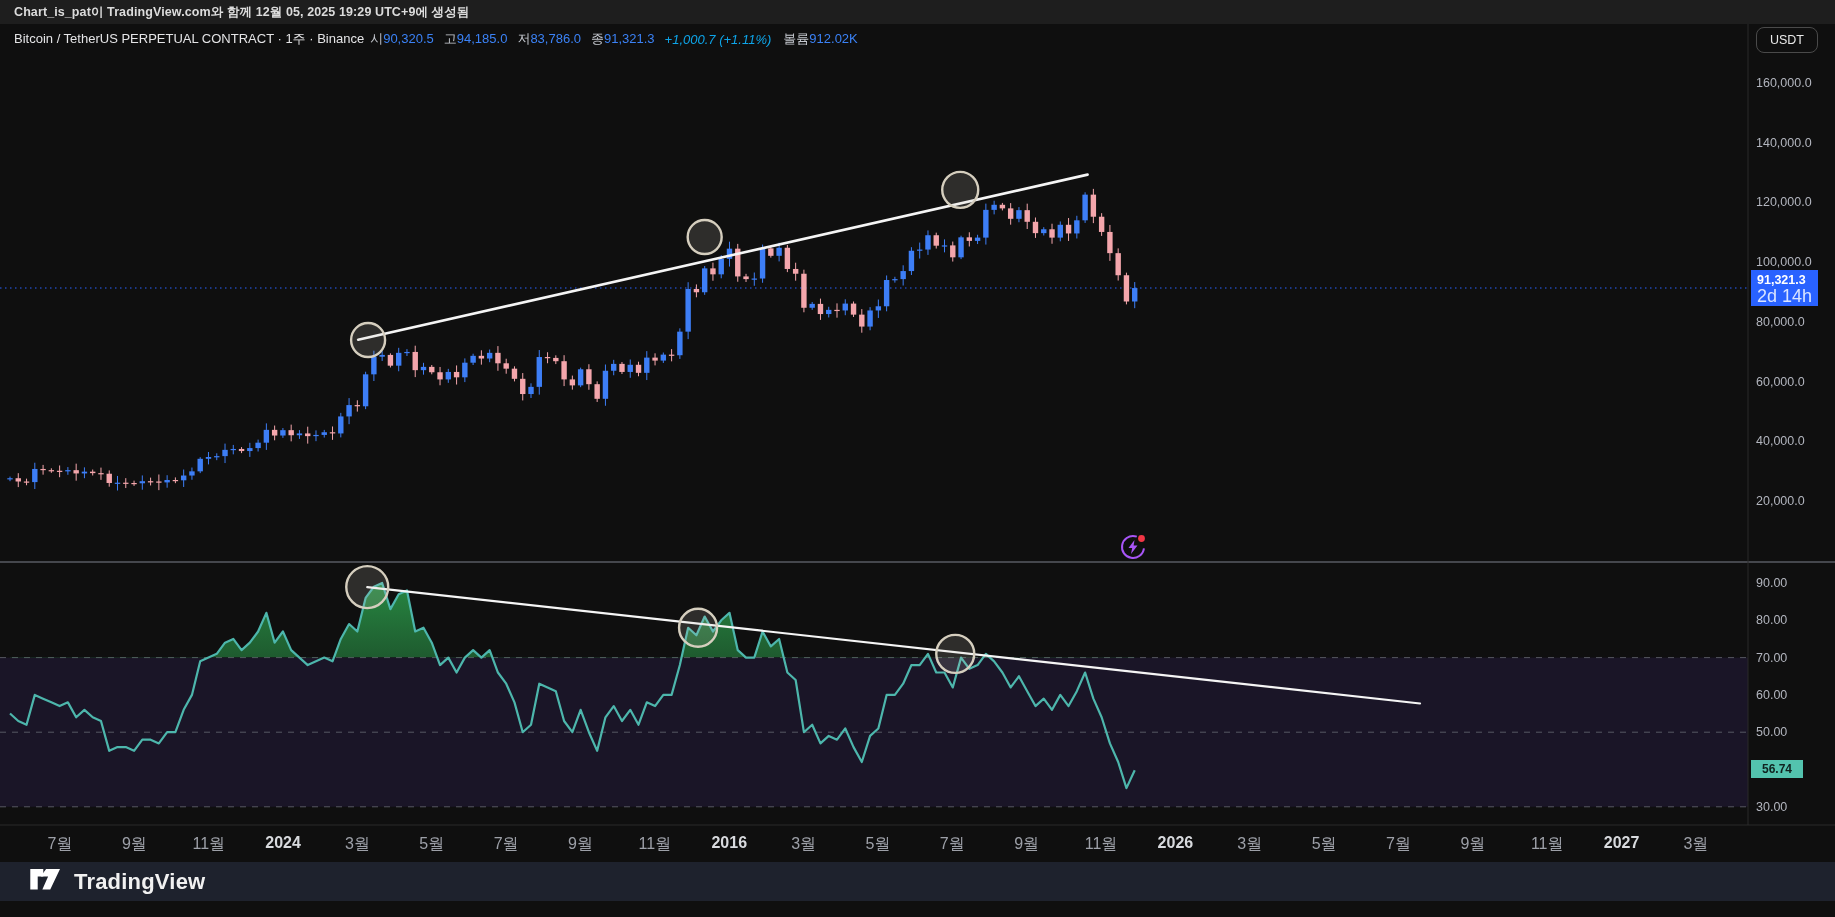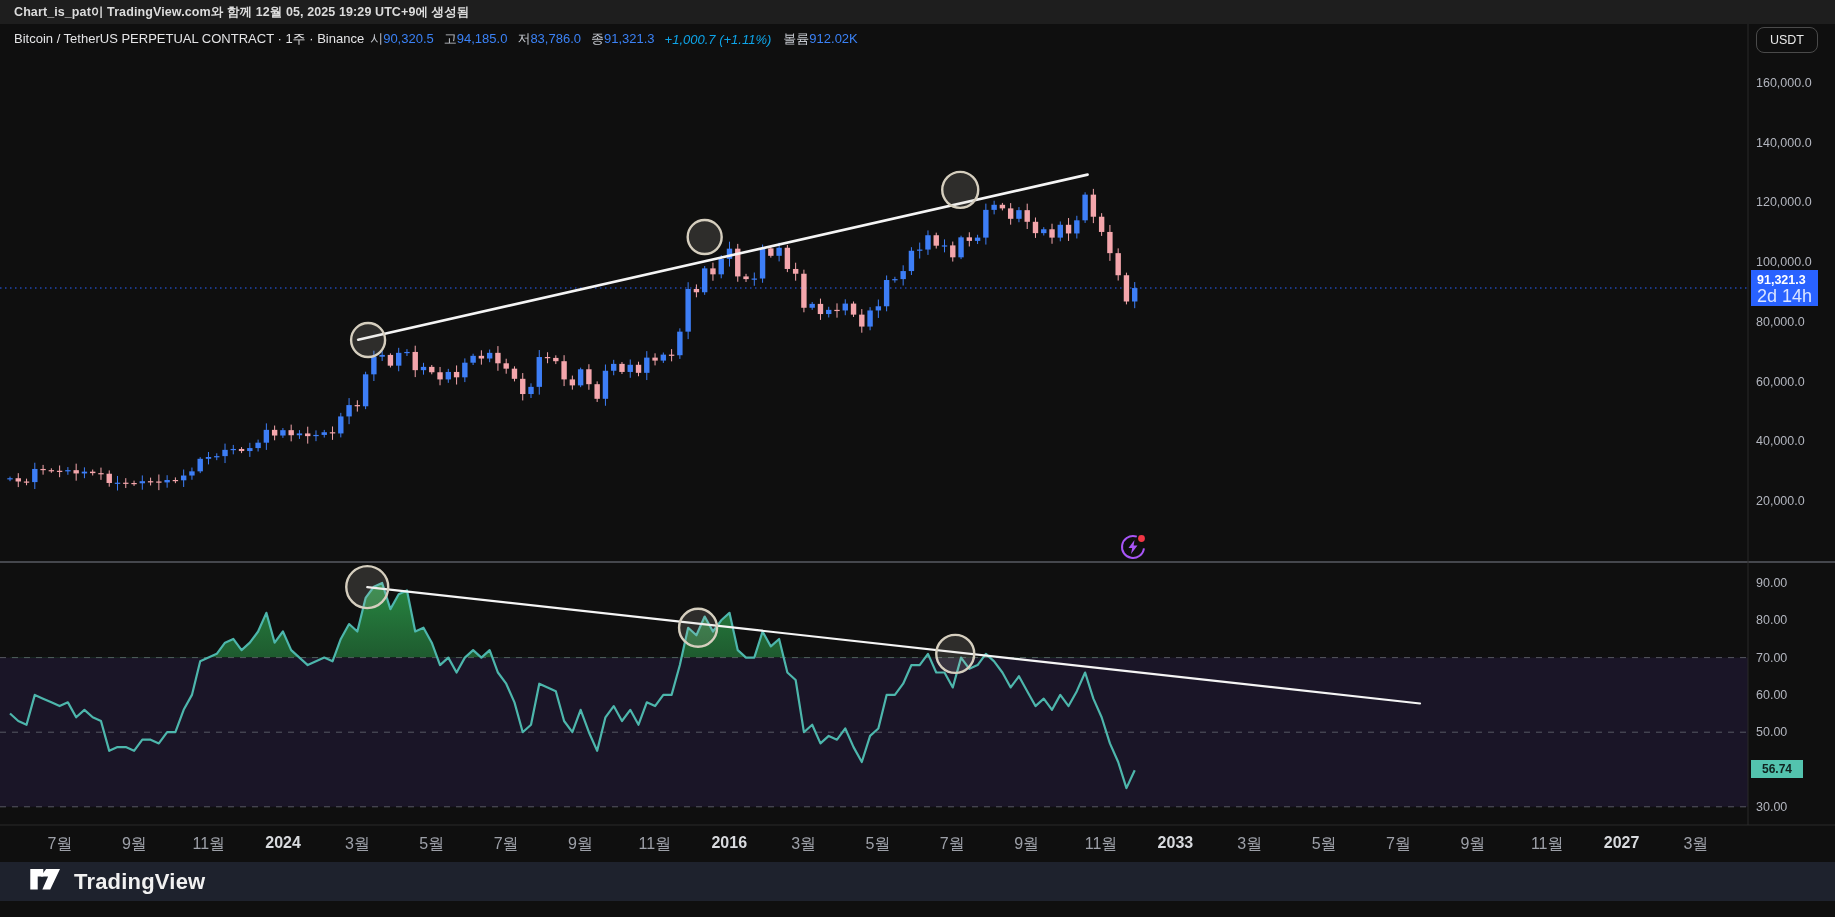--- a/index.html
+++ b/index.html
@@ -409,21 +409,21 @@
         <span class="tlabel" style="left: 431.8px;">5월</span>
         <span class="tlabel" style="left: 506.16px;">7월</span>
         <span class="tlabel" style="left: 580.52px;">9월</span>
         <span class="tlabel" style="left: 654.88px;">11월</span>
         <span class="tlabel year" style="left: 729.24px;">2016</span>
         <span class="tlabel" style="left: 803.6px;">3월</span>
         <span class="tlabel" style="left: 877.96px;">5월</span>
         <span class="tlabel" style="left: 952.32px;">7월</span>
         <span class="tlabel" style="left: 1026.68px;">9월</span>
         <span class="tlabel" style="left: 1101.04px;">11월</span>
-        <span class="tlabel year" style="left: 1175.4px;">2033</span>
+        <span class="tlabel year" style="left: 1175.4px;">2026</span>
         <span class="tlabel" style="left: 1249.76px;">3월</span>
         <span class="tlabel" style="left: 1324.12px;">5월</span>
         <span class="tlabel" style="left: 1398.48px;">7월</span>
         <span class="tlabel" style="left: 1472.84px;">9월</span>
         <span class="tlabel" style="left: 1547.2px;">11월</span>
         <span class="tlabel year" style="left: 1621.56px;">2027</span>
         <span class="tlabel" style="left: 1695.92px;">3월</span>
       </div>
   </div>
 

